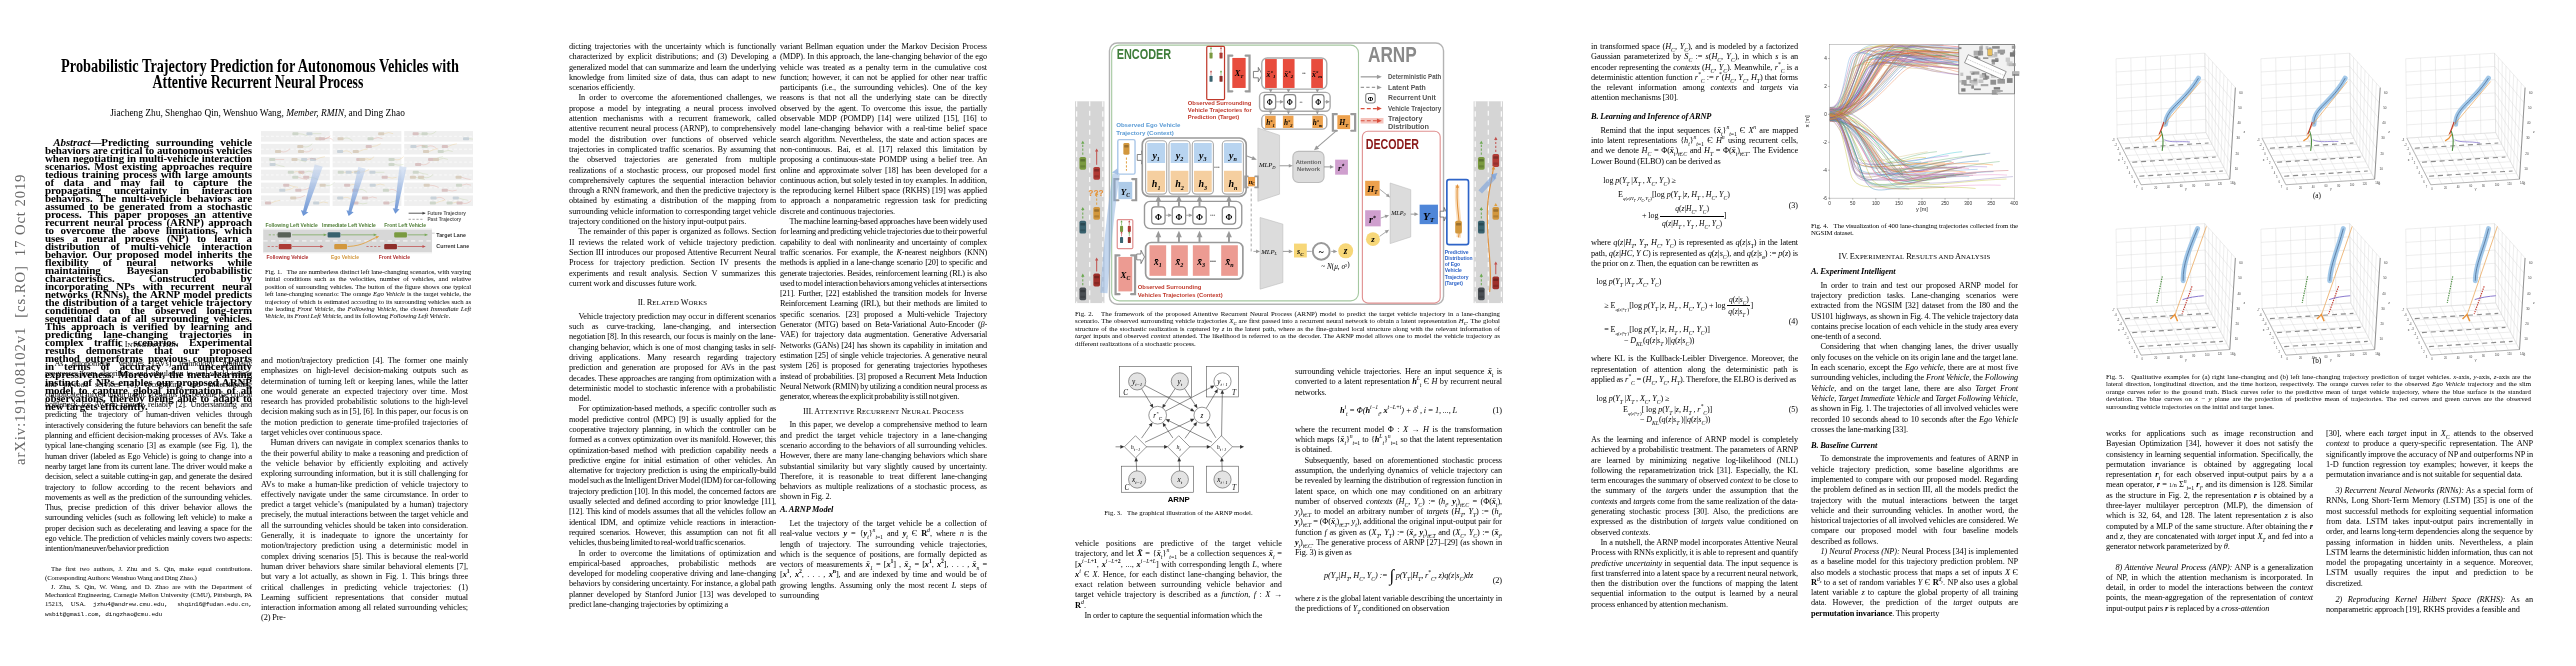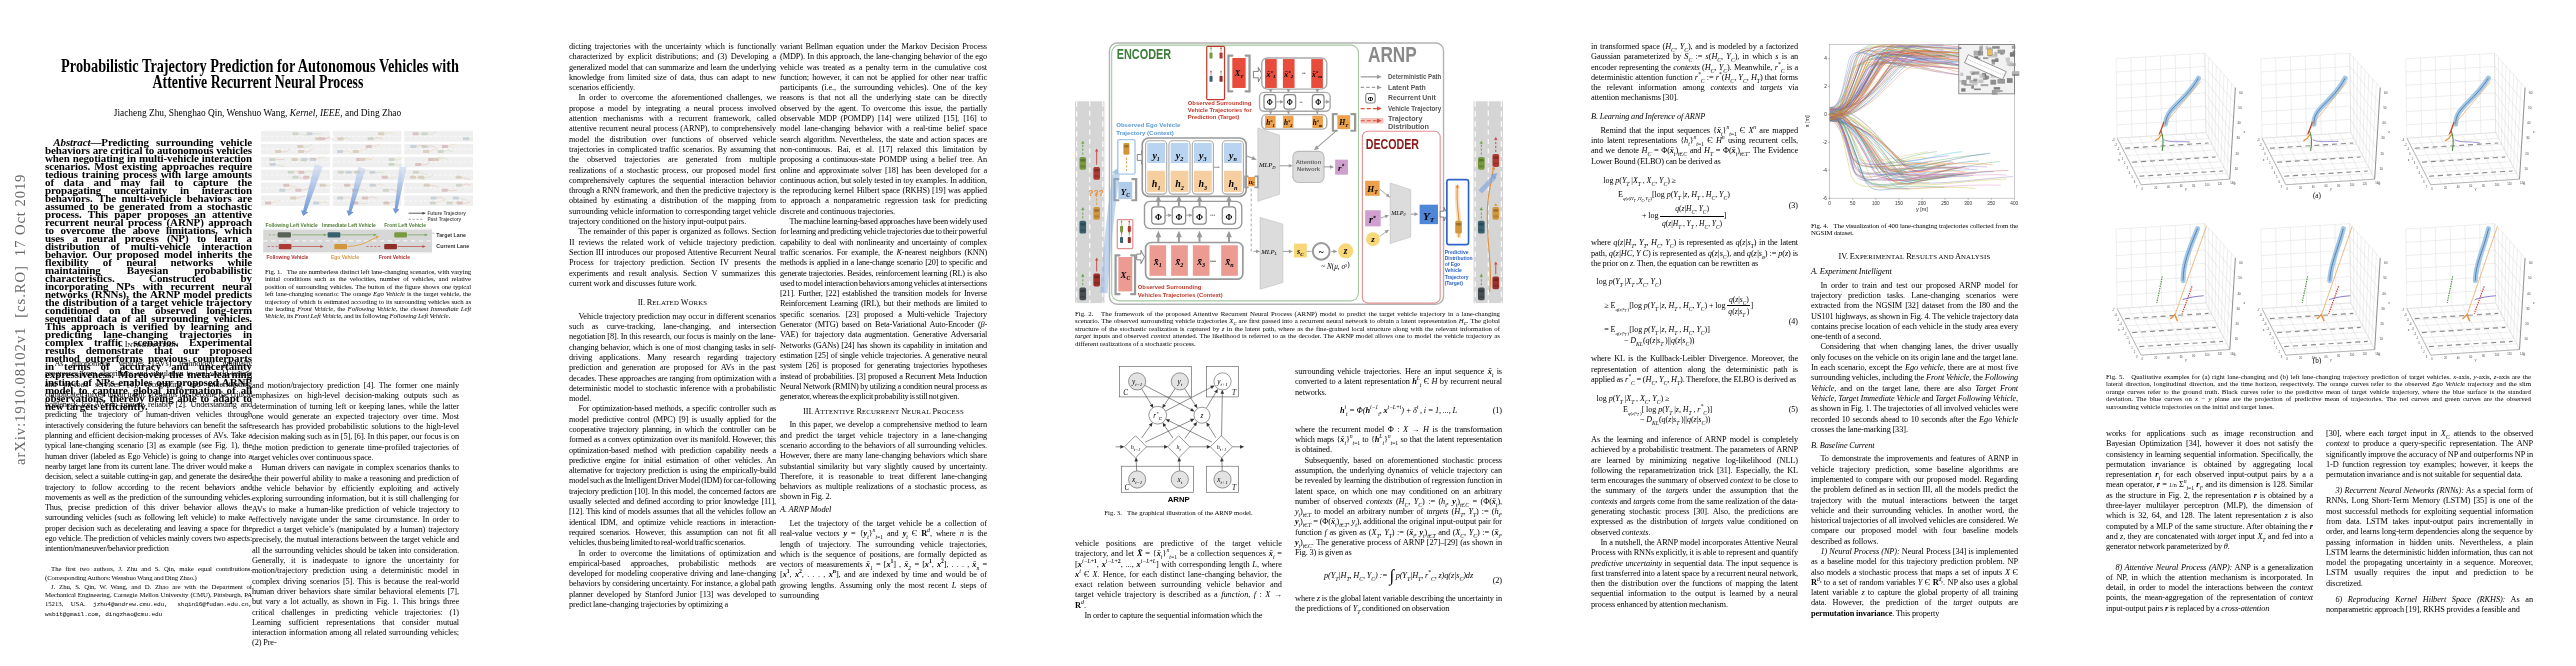--- a/index.html
+++ b/index.html
@@ -3,37 +3,37 @@
 <meta charset="utf-8">
 <style>
 html,body{margin:0;padding:0;}
 body{width:2576px;height:667px;background:#ffffff;position:relative;font-family:"Liberation Serif",serif;color:#000;}
 .page{position:absolute;top:0;width:515px;height:667px;overflow:hidden;}
 .col{position:absolute;width:207px;text-align:justify;font-size:8.3px;line-height:10.3px;letter-spacing:-0.1px;word-spacing:-0.2px;}
 .col p{margin:0;text-indent:9.4px;}
 .col p.noind{text-indent:0;}
 .sec{text-align:center;text-indent:0 !important;}
 .sc{font-size:6.8px;letter-spacing:0.2px;}
-.ssec{font-style:italic;text-indent:0 !important;}
+.ssec{font-style:italic;text-indent:0 !important;font-weight:bold;}
 .cap{font-size:6.8px;line-height:7.4px;text-align:justify;}
 i{font-style:italic;}
 sub,sup{font-size:70%;line-height:0;}
 .eq{position:relative;text-indent:0 !important;text-align:center;font-style:italic;}
 .eqn{position:absolute;right:0;font-style:normal;}
 </style>
 </head>
 <body>
 
 <div class="page" style="left:0">
   <div id="stamp" style="position:absolute;left:11.7px;top:465px;transform:rotate(-90deg);transform-origin:0 0;font-size:14.7px;letter-spacing:0.9px;color:#686868;white-space:nowrap;font-family:'Liberation Serif',serif;">arXiv:1910.08102v1&nbsp; [cs.RO]&nbsp; 17 Oct 2019</div>
   <div style="position:absolute;left:260px;top:59px;width:0;">
     <div style="position:absolute;left:0;top:0;font-weight:bold;font-size:18px;line-height:15.6px;white-space:nowrap;transform:translateX(-50%) scaleX(0.7935);"><span>Probabilistic Trajectory Prediction for Autonomous Vehicles with</span></div>
     <div style="position:absolute;left:-1.7px;top:15.6px;font-weight:bold;font-size:18px;line-height:15.6px;white-space:nowrap;transform:translateX(-50%) scaleX(0.770);"><span>Attentive Recurrent Neural Process</span></div>
   </div>
-  <div style="position:absolute;left:45px;top:108px;width:425px;text-align:center;font-size:9.4px;">Jiacheng Zhu, Shenghao Qin, Wenshuo Wang, <i>Kernel, IEEE,</i> and Ding Zhao</div>
+  <div style="position:absolute;left:45px;top:108px;width:425px;text-align:center;font-size:9.4px;">Jiacheng Zhu, Shenghao Qin, Wenshuo Wang, <i>Member, RMIN,</i> and Ding Zhao</div>
 
   <div class="col" style="left:45px;top:138px;font-weight:bold;font-size:11px;line-height:8px;">
     <p style="text-indent:8.3px;"><i>Abstract</i>—Predicting surrounding vehicle behaviors are critical to autonomous vehicles when negotiating in multi-vehicle interaction scenarios. Most existing approaches require tedious training process with large amounts of data and may fail to capture the propagating uncertainty in interaction behaviors. The multi-vehicle behaviors are assumed to be generated from a stochastic process. This paper proposes an attentive recurrent neural process (ARNP) approach to overcome the above limitations, which uses a neural process (NP) to learn a distribution of multi-vehicle interaction behavior. Our proposed model inherits the flexibility of neural networks while maintaining Bayesian probabilistic characteristics. Constructed by incorporating NPs with recurrent neural networks (RNNs), the ARNP model predicts the distribution of a target vehicle trajectory conditioned on the observed long-term sequential data of all surrounding vehicles. This approach is verified by learning and predicting lane-changing trajectories in complex traffic scenarios. Experimental results demonstrate that our proposed method outperforms previous counterparts in terms of accuracy and uncertainty expressiveness. Moreover, the meta-learning instinct of NPs enables our proposed ARNP model to capture global information of all observations, thereby being able to adapt to new targets efficiently.</p>
   </div>
   <div class="col sec" style="left:45px;top:340px;">I. I<span class="sc">NTRODUCTION</span></div>
   <div class="col" style="left:45px;top:359px;">
     <p style="letter-spacing:-0.2px;">As autonomous vehicles (AVs) technology gradually progresses from algorithms and simulation to real-world testing and on-road services [1], recognizing and understanding complicated mixed urban traffic scenarios has become the critical bottleneck for AVs to operate reliably [2]. Understanding and predicting the trajectory of human-driven vehicles through interactively considering the future behaviors can benefit the safe planning and efficient decision-making processes of AVs. Take a typical lane-changing scenario [3] as example (see Fig. 1), the human driver (labeled as Ego Vehicle) is going to change into a nearby target lane from its current lane. The driver would make a decision, select a suitable cutting-in gap, and generate the desired trajectory to follow according to the recent behaviors and movements as well as the prediction of the surrounding vehicles. Thus, precise prediction of this driver behavior allows the surrounding vehicles (such as following left vehicle) to make a proper decision such as decelerating and leaving a space for the ego vehicle. The prediction of vehicles mainly covers two aspects: intention/maneuver/behavior prediction</p>
   </div>
   <div class="col" style="left:45px;top:565px;font-size:6.8px;line-height:8.8px;">
     <p style="text-indent:6.1px;">The first two authors, J. Zhu and S. Qin, make equal contributions. (Corresponding Authors: Wenshuo Wang and Ding Zhao.)</p>
@@ -296,21 +296,21 @@
 <path d="M 296 208 l -5 -2.6 v 5.2 z" fill="#c05050"></path>
 <line x1="308" y1="184" x2="313" y2="184" stroke="#888" stroke-width="0.8"></line>
 <text x="316" y="190" font-family="Liberation Sans" font-size="9.5" font-weight="bold" fill="#333">Target Lane</text>
 <text x="316" y="211" font-family="Liberation Sans" font-size="9.5" font-weight="bold" fill="#333">Current Lane</text>
 <text x="10" y="231" font-family="Liberation Sans" font-size="9" font-weight="bold" fill="#b03030">Following Vehicle</text>
 <text x="126" y="231" font-family="Liberation Sans" font-size="9" font-weight="bold" fill="#d2973d">Ego Vehicle</text>
 <text x="212" y="231" font-family="Liberation Sans" font-size="9" font-weight="bold" fill="#b03030">Front Vehicle</text>
 </svg>
 </div>
   <div class="col cap" style="left:265px;top:268px;width:206px;">Fig. 1.&nbsp;&nbsp;&nbsp;The are numberless distinct left lane-changing scenarios, with varying initial conditions such as the velocities, number of vehicles, and relative position of surrounding vehicles. The button of the figure shows one typical left lane-changing scenario: The orange <i>Ego Vehicle</i> is the target vehicle, the trajectory of which is estimated according to its surrounding vehicles such as the leading <i>Front Vehicle</i>, the <i>Following Vehicle</i>, the closest <i>Immediate Left Vehicle</i>, its <i>Front Left Vehicle</i>, and its following <i>Following Left Vehicle</i>.</div>
-  <div class="col" style="left:252px;top:356px;margin-top:25px;">
+  <div class="col" style="left:261px;top:356px;">
     <p class="noind">and motion/trajectory prediction [4]. The former one mainly emphasizes on high-level decision-making outputs such as determination of turning left or keeping lanes, while the latter one would generate an expected trajectory over time. Most research has provided probabilistic solutions to the high-level decision making such as in [5], [6]. In this paper, our focus is on the motion prediction to generate time-profiled trajectories of target vehicles over continuous space.</p>
     <p>Human drivers can navigate in complex scenarios thanks to the their powerful ability to make a reasoning and prediction of the vehicle behavior by efficiently exploiting and actively exploring surrounding information, but it is still challenging for AVs to make a human-like prediction of vehicle trajectory to effectively navigate under the same circumstance. In order to predict a target vehicle’s (manipulated by a human) trajectory precisely, the mutual interactions between the target vehicle and all the surrounding vehicles should be taken into consideration. Generally, it is inadequate to ignore the uncertainty for motion/trajectory prediction using a deterministic model in complex driving scenarios [5]. This is because the real-world human driver behaviors share similar behavioral elements [7], but vary a lot actually, as shown in Fig. 1. This brings three critical challenges in predicting vehicle trajectories: (1) Learning sufficient representations that consider mutual interaction information among all related surrounding vehicles; (2) Pre-</p>
   </div>
 </div>
 
 <div class="page" style="left:515px">
   <div class="col" style="left:54px;top:42px;">
     <p class="noind">dicting trajectories with the uncertainty which is functionally characterized by explicit distributions; and (3) Developing a generalized model that can summarize and learn the underlying knowledge from limited size of data, thus can adapt to new scenarios efficiently.</p>
     <p>In order to overcome the aforementioned challenges, we propose a model by integrating a neural process involved attention mechanisms with a recurrent framework, called attentive recurrent neural process (ARNP), to comprehensively model the distribution over functions of observed vehicle trajectories in complicated traffic scenarios. By assuming that the observed trajectories are generated from multiple realizations of a stochastic process, our proposed model first comprehensively captures the sequential interaction behavior through a RNN framework, and then the predictive trajectory is obtained by estimating a distribution of the mapping from surrounding vehicle information to corresponding target vehicle trajectory conditioned on the history input-output pairs.</p>
     <p>The remainder of this paper is organized as follows. Section II reviews the related work of vehicle trajectory prediction. Section III introduces our proposed Attentive Recurrent Neural Process for trajectory prediction. Section IV presents the experiments and result analysis. Section V summarizes this current work and discusses future work.</p>
@@ -1592,16 +1592,16 @@
 </svg>
 </div>
   <div class="cap" style="position:absolute;left:45px;top:373px;width:425px;">Fig. 5.&nbsp;&nbsp;&nbsp;Qualitative examples for (a) right lane-changing and (b) left lane-changing trajectory prediction of target vehicles. <i>x</i>-axis, <i>y</i>-axis, <i>z</i>-axis are the lateral direction, longitudinal direction, and the time horizon, respectively. The orange curves refer to the observed <i>Ego Vehicle</i> trajectory and the slim orange curves refer to the ground truth. Black curves refer to the predictive mean of target vehicle trajectory, where the blue surface is the standard deviation. The blue curves on <i>x − y</i> plane are the projection of predictive mean of trajectories. The red curves and green curves are the observed surrounding vehicle trajectories on the initial and target lanes.</div>
   <div class="col" style="left:45px;top:429px;">
     <p class="noind">works for applications such as image reconstruction and Bayesian Optimization [34], however it does not satisfy the consistency in learning sequential information. Specifically, the permutation invariance is obtained by aggregating local representation <i><b>r</b><sub>i</sub></i> for each observed input-output pairs by a a mean operator, <i><b>r</b></i> = <span style="font-size:6.1px;">1/n</span> Σ<sup><i>n</i></sup><sub><i>i</i>=1</sub> <i><b>r</b><sub>i</sub></i>, and its dimension is 128. Similar as the structure in Fig. 2, the representation <i><b>r</b></i> is obtained by a three-layer multilayer perceptron (MLP), the dimension of which is 32, 64, and 128. The latent representation <i>z</i> is also computed by a MLP of the same structure. After obtaining the <i><b>r</b></i> and <i>z</i>, they are concatenated with <i>target</i> input <i>X<sub>T</sub></i> and fed into a generator network parameterized by <i>θ</i>.</p>
     <p style="margin-top:10px;"><i>8) Attentive Neural Process (ANP):</i> ANP is a generalization of NP, in which the attention mechanism is incorporated. In detail, in order to model the interactions between the <i>context</i> points, the mean-aggregation of the representation of <i>context</i> input-output pairs <i><b>r</b></i> is replaced by a <i>cross-attention</i></p>
   </div>
   <div class="col" style="left:265px;top:429px;">
     <p class="noind">[30], where each <i>target</i> input in <i>X<sub>C</sub></i> attends to the observed <i>context</i> to produce a query-specific representation. The ANP significantly improve the accuracy of NP and outperforms NP in 1-D function regression toy examples; however, it keeps the permutation invariance and is not suitable for sequential data.</p>
     <p style="margin-top:5.6px;"><i>3) Recurrent Neural Networks (RNNs):</i> As a special form of RNNs, Long Short-Term Memory (LSTM) [35] is one of the most successful methods for exploiting sequential information from data. LSTM takes input-output pairs incrementally in order, and learns long-term dependencies along the sequence by passing information in hidden units. Nevertheless, a plain LSTM learns the deterministic hidden information, thus can not model the propagating uncertainty in a sequence. Moreover, LSTM usually requires the input and prediction to be discretized.</p>
-    <p style="margin-top:5.6px;"><i>6) Reproducing Kernel Hilbert Space (RKHS):</i> As an nonparametric approach [19], RKHS provides a feasible and</p>
+    <p style="margin-top:5.6px;"><i>2) Reproducing Kernel Hilbert Space (RKHS):</i> As an nonparametric approach [19], RKHS provides a feasible and</p>
   </div>
 </div>
 
 
 </body></html>

